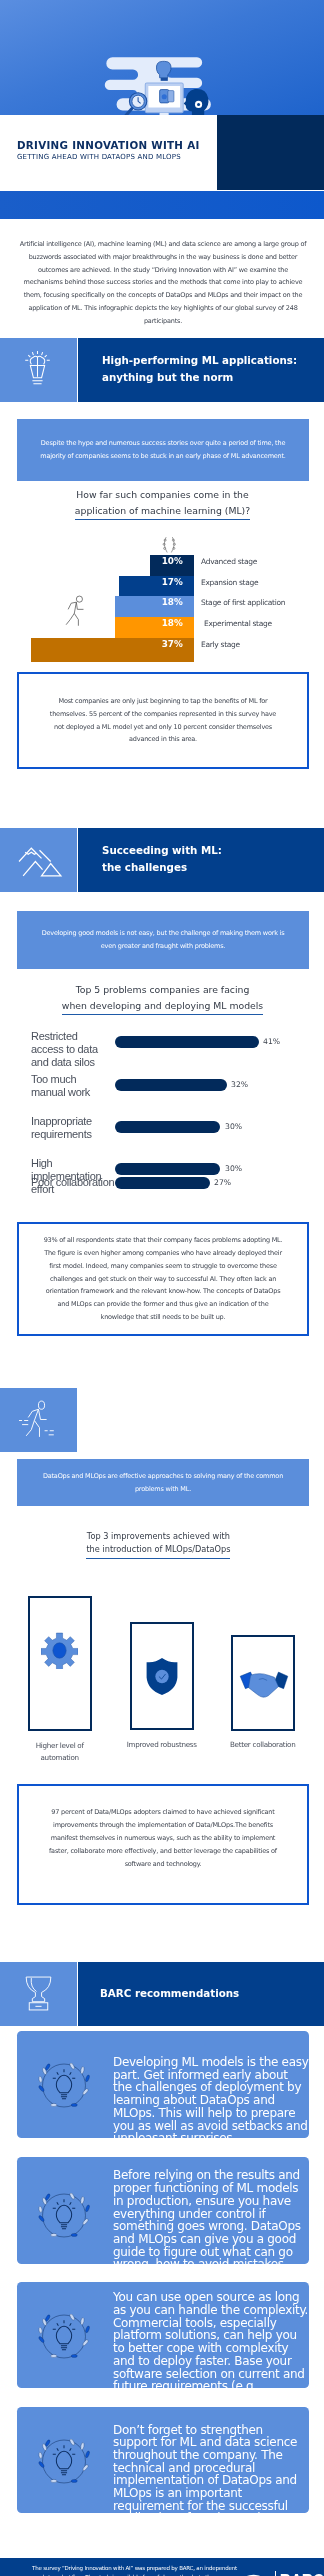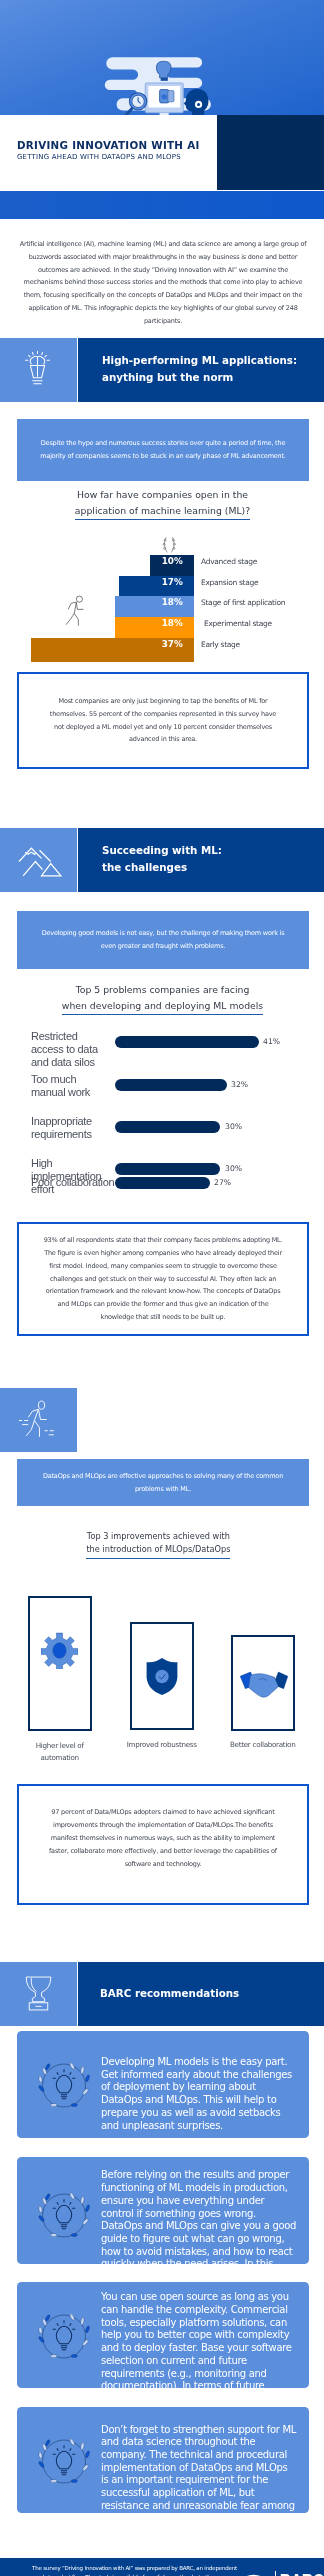--- a/index.html
+++ b/index.html
@@ -44,21 +44,21 @@
   .prob-val { position: absolute; font-size: 7.7px; color: #3f4550; line-height: 12px; font-family: "DejaVu Sans", sans-serif; }
 
   
   .imp-col { position: absolute; width: 64px; }
   .imp-pct { position: absolute; left: 0; width: 64px; text-align: center; font-size: 11px; font-weight: bold; color: #0d2f63; font-family: Liberation Mono, monospace; margin-top: 20px; }
   .imp-box { position: absolute; left: 0; width: 64px; border: 2.1px solid #022a5b; background: #fff; }
   .imp-label { position: absolute; left: -10.3px; width: 84px; text-align: center; font-size: 7.2px; line-height: 12.4px; color: #4a505c; font-family: "DejaVu Sans", sans-serif; letter-spacing: -0.3px; }
 
   
   .rec { left: 17px; width: 292px; background: #5b8edb; border-radius: 4.6px; color: #fff; }
-  .rec-text { position: absolute; left: 84px; width: 196px; font-size: 10px; line-height: 12.7px; font-family: "DejaVu Sans", sans-serif; letter-spacing: -0.3px; }
+  .rec-text { position: absolute; left: 96px; width: 196px; font-size: 12px; line-height: 12.7px; font-family: "DejaVu Sans", sans-serif; letter-spacing: -0.3px; }
   .rec-icon { position: absolute; left: 20.6px; }
 
   
   .footer { left: 0; top: 2558px; width: 325px; height: 55px; background: #023f8c; color: #fff; }
   .footer-text { position: absolute; left: 32px; top: 6.2px; width: 206px; font-size: 5.5px; line-height: 8.5px; font-family: "DejaVu Sans", sans-serif; letter-spacing: -0.2px; }
   .barc-logo { position: absolute; left: 238px; top: 13px; display: flex; align-items: center; }
   .barc-text { font-size: 16px; font-weight: bold; color: #fff; font-family: "Liberation Sans", sans-serif; letter-spacing: -0.5px; transform: scaleY(1.3); }
 </style>
 </head>
 <body>
@@ -108,21 +108,21 @@
     <div class="sec-title" style="top:14px">
       <div>High-performing ML applications:</div>
       <div>anything but the norm</div>
     </div>
   </div>
 </div>
 
 <div class="abs lightbox" style="top:419px;height:62px">Despite the hype and numerous success stories over quite a period of time, the majority of companies seems to be stuck in an early phase of ML advancement.</div>
 
 <div class="abs chart-title" style="top:487px">
-  <span class="u"><span>How far have companies open in the</span><br><span>application of machine learning (ML)?</span></span>
+  <span class="u"><span>How far such companies come in the</span><br><span>application of machine learning (ML)?</span></span>
 </div>
 
 <svg class="abs" style="left:160px;top:535px" width="18.5" height="20.6" viewBox="0 0 36 40" fill="none" stroke="#666" stroke-width="1.2">
   <path d="M12 4 q-8 14 2 30 M24 4 q8 14 -2 30"></path>
   <circle cx="10" cy="10" r="2"></circle>
     <circle cx="8" cy="18" r="2"></circle>
     <circle cx="9" cy="26" r="2"></circle>
   <circle cx="26" cy="10" r="2"></circle>
     <circle cx="28" cy="18" r="2"></circle>
     <circle cx="27" cy="26" r="2"></circle>

